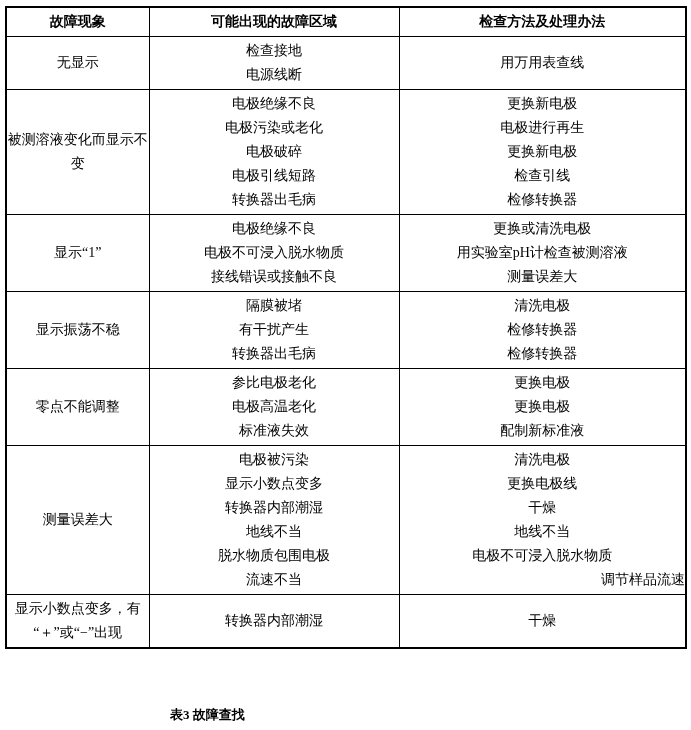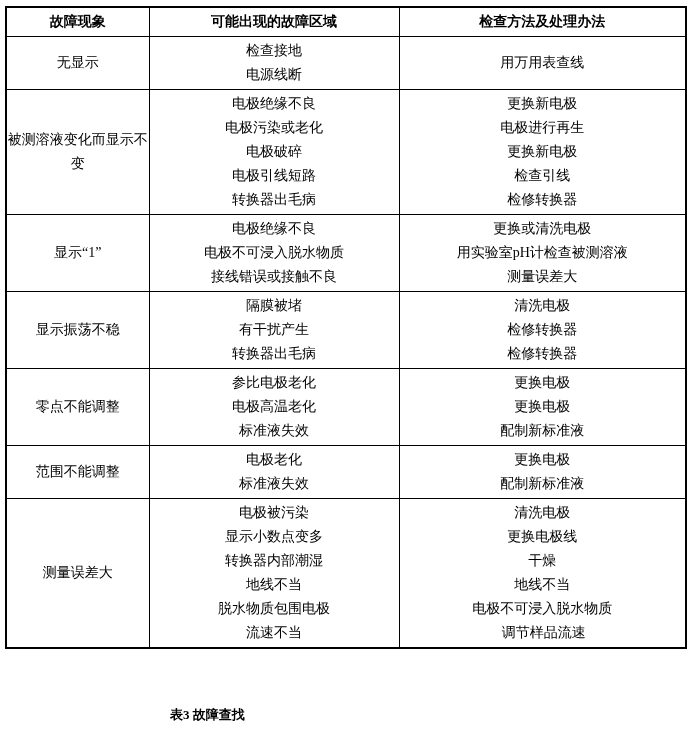--- a/index.html
+++ b/index.html
@@ -37,21 +37,21 @@
     height: 24px;
     line-height: 24px;
   }
   .cell-line {
     font-size: 14px;
     line-height: 24px;
     text-align: center;
     white-space: nowrap;
   }
   .cell-line.align-left {
-    text-align: center;
+    text-align: right;
     padding-left: 3px;
   }
   .col-phenomenon .cell-line {
     white-space: normal;
   }
   .table-caption {
     position: absolute;
     left: 170px;
     top: 706px;
     font-size: 13px;
@@ -149,50 +149,49 @@
             <div class="cell-line">标准液失效</div>
           </td>
           <td class="col-methods">
             <div class="cell-line">更换电极</div>
             <div class="cell-line">更换电极</div>
             <div class="cell-line">配制新标准液</div>
           </td>
         </tr>
         <tr>
           <td class="col-phenomenon">
-            <div class="cell-line">范围不能调整</div>
-          </td>
-          <td class="col-areas">
-            <div class="cell-line">电极老化</div>
-            <div class="cell-line">标准液失效</div>
-          </td>
-          <td class="col-methods">
-            <div class="cell-line">更换电极</div>
-            <div class="cell-line">配制新标准液</div>
-          </td>
-        </tr>
-        <tr>
-          <td class="col-phenomenon">
             <div class="cell-line">测量误差大</div>
           </td>
           <td class="col-areas">
             <div class="cell-line">电极被污染</div>
             <div class="cell-line">显示小数点变多</div>
             <div class="cell-line">转换器内部潮湿</div>
             <div class="cell-line">地线不当</div>
             <div class="cell-line">脱水物质包围电极</div>
             <div class="cell-line">流速不当</div>
           </td>
           <td class="col-methods">
             <div class="cell-line">清洗电极</div>
             <div class="cell-line">更换电极线</div>
             <div class="cell-line">干燥</div>
             <div class="cell-line">地线不当</div>
             <div class="cell-line">电极不可浸入脱水物质</div>
             <div class="cell-line align-left">调节样品流速</div>
           </td>
         </tr>
+        <tr>
+          <td class="col-phenomenon">
+            <div class="cell-line">显示小数点变多，有</div>
+            <div class="cell-line">“＋”或“−”出现</div>
+          </td>
+          <td class="col-areas">
+            <div class="cell-line">转换器内部潮湿</div>
+          </td>
+          <td class="col-methods">
+            <div class="cell-line">干燥</div>
+          </td>
+        </tr>
       </tbody>
   </table>
 
   <div class="table-caption">表3  故障查找</div>
 
 </div>
 
 </body></html>

